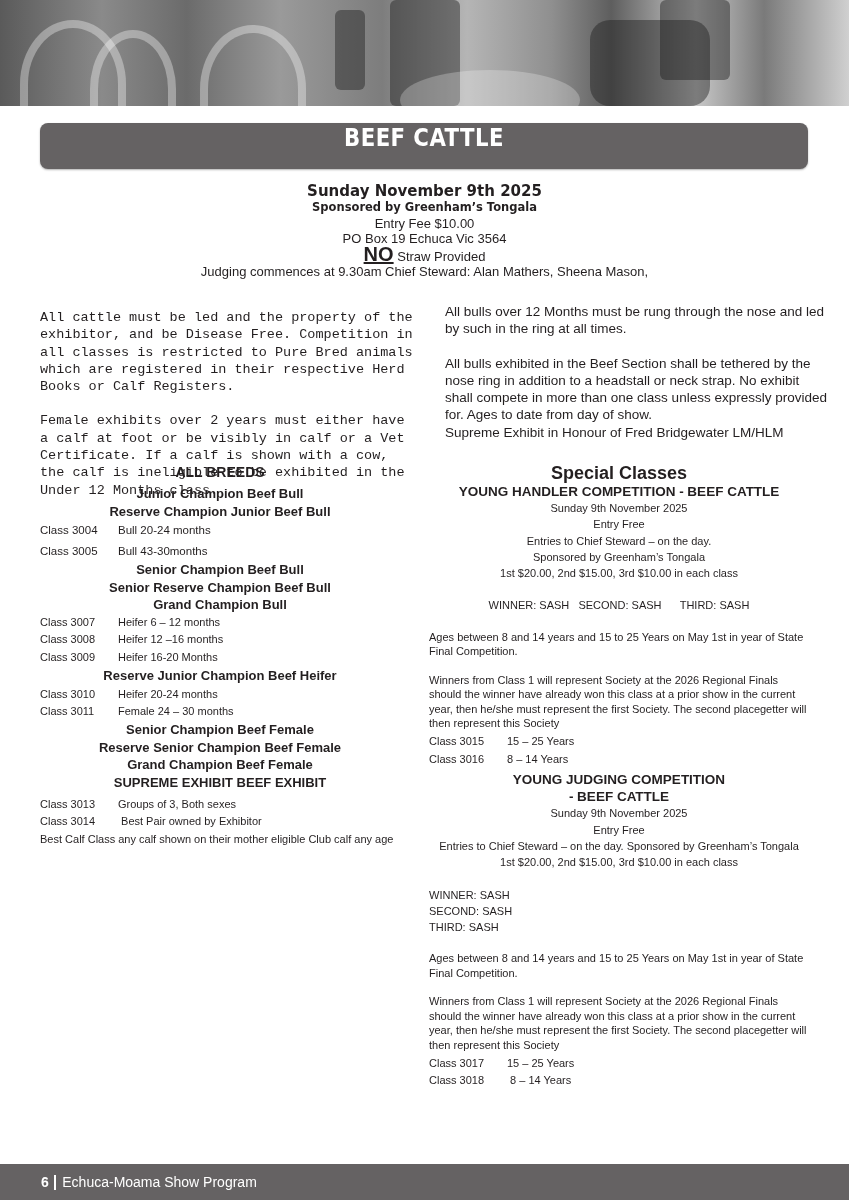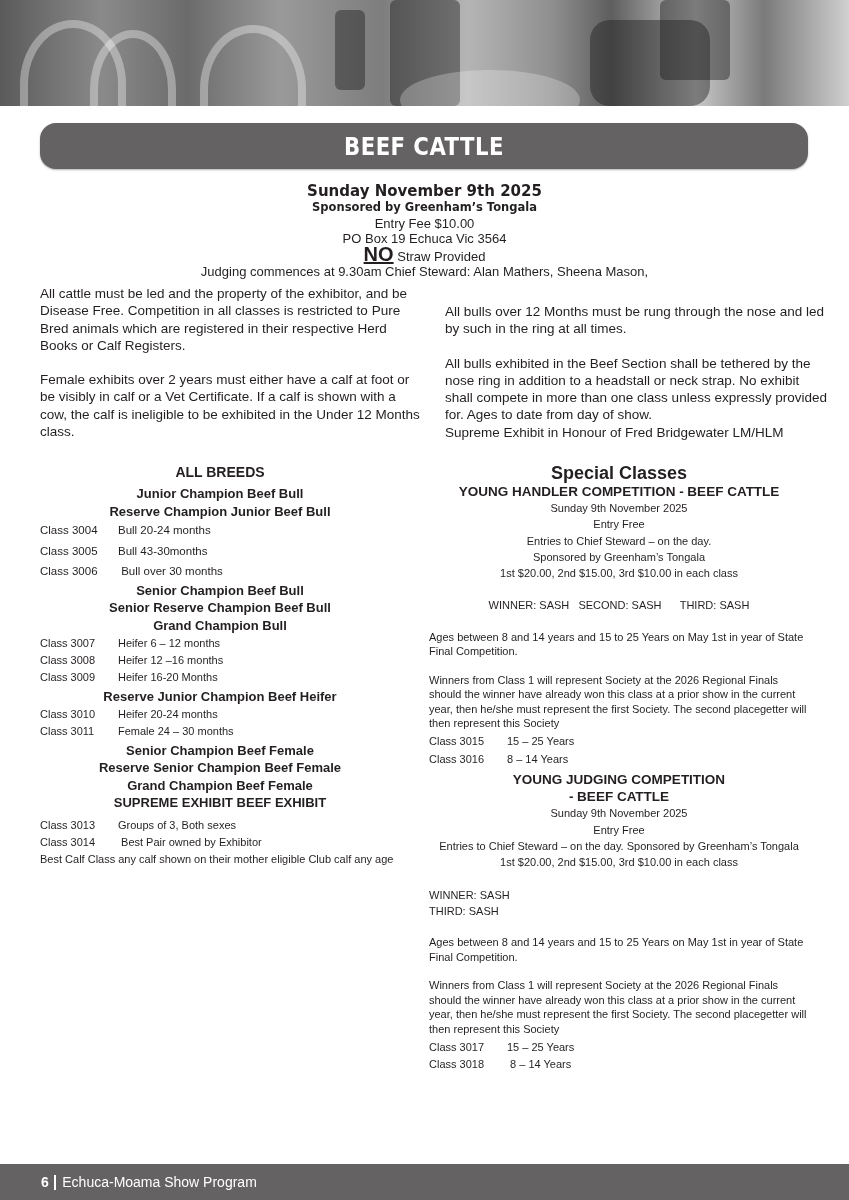--- a/index.html
+++ b/index.html
@@ -14,22 +14,22 @@
     overflow: hidden;
   }
   .banner .arch {
     position: absolute; border: 8px solid rgba(255,255,255,0.35); border-bottom: none;
     border-radius: 50% 50% 0 0;
   }
   .banner .blob { position: absolute; border-radius: 50%; background: rgba(255,255,255,0.25); }
   .banner .dark { position: absolute; background: rgba(30,30,30,0.45); border-radius: 6px; }
   .title-bar {
     position: absolute; left: 40px; top: 123px; width: 768px; height: 46px;
-    background: #656263; border-radius: 16px;
-    display: flex; align-items: center; justify-content: center;
+    background: #656263; border-radius: 8px;
+    display: flex; align-items: flex-start; justify-content: center;
     box-shadow: 0 1px 2px rgba(0,0,0,0.3);
   }
   .title-bar span {
     color: #ffffff; font-weight: bold; font-size: 25px; letter-spacing: 0.5px;
     font-family: "DejaVu Sans", sans-serif; transform: scaleX(0.85);
   }
   .intro { position: absolute; left: 0; top: 182px; width: 849px; text-align: center; font-size: 13px; line-height: 15.5px; }
   .intro .date { font-weight: bold; font-size: 15px; line-height: 18px; font-family: "DejaVu Sans", sans-serif; }
   .intro .sponsor { font-weight: bold; font-size: 11.5px; font-family: "DejaVu Sans", sans-serif; }
   .intro .no { font-weight: bold; text-decoration: underline; font-size: 20px; }
@@ -74,21 +74,21 @@
 
 <div class="intro">
   <div class="date">Sunday November 9th 2025</div>
   <div class="sponsor">Sponsored by Greenham’s Tongala</div>
   <div>Entry Fee $10.00</div>
   <div>PO Box 19 Echuca Vic 3564</div>
   <div><span class="no">NO</span><span> Straw Provided</span></div>
   <div>Judging commences at 9.30am  Chief Steward:  Alan Mathers, Sheena Mason,</div>
 </div>
 
-<div class="para" style="left:40px;top:285px;width:380px;">
+<div class="para" style="left:40px;top:309px;width:380px;font-family:Liberation Mono, monospace;">
   <p>All cattle must be led and the property of the exhibitor, and be Disease Free. Competition in all classes is restricted to Pure Bred animals which are registered in their respective Herd Books or Calf Registers.</p>
   <p>Female exhibits over 2 years must either have a calf at foot or be visibly in calf or a Vet Certificate. If a calf is shown with a cow, the calf is ineligible to be exhibited in the Under 12 Months class.</p>
 </div>
 <div class="para" style="left:445px;top:303px;width:385px;">
   <p>All bulls over 12 Months must be rung through the nose and led by such in the ring at all times.</p>
   <p style="margin-bottom:0">All bulls exhibited in the Beef Section shall be tethered by the nose ring in addition to a headstall or neck strap. No exhibit shall compete in more than one class unless expressly provided for. Ages to date from day of show.</p>
   <p>Supreme Exhibit in Honour of Fred Bridgewater LM/HLM</p>
 </div>
 
 <div class="left-col" style="top:462px;">
@@ -98,24 +98,20 @@
     <div>Reserve Champion Junior Beef Bull</div>
   </div>
   <div>
     <div class="cls-row">
         <span class="num">Class 3004</span>
         <span>Bull 20-24 months</span>
       </div>
     <div class="cls-row">
         <span class="num">Class 3005</span>
         <span>Bull 43-30months</span>
-      </div>
-    <div class="cls-row">
-        <span class="num">Class 3006</span>
-        <span style="white-space:pre"> Bull over 30 months</span>
       </div>
   </div>
   <div class="sec-head">
     <div>Senior Champion Beef Bull</div>
     <div>Senior Reserve Champion Beef Bull</div>
     <div>Grand Champion Bull</div>
   </div>
   <div>
     <div class="cls-row tight">
         <span class="num">Class 3007</span>
@@ -191,20 +187,21 @@
     <div>- BEEF CATTLE</div>
   </div>
   <div class="center-small">
     <div>Sunday 9th November 2025</div>
     <div>Entry Free</div>
     <div>Entries to Chief Steward – on the day. Sponsored by Greenham’s Tongala</div>
     <div>1st $20.00, 2nd $15.00, 3rd $10.00 in each class</div>
   </div>
   <div class="center-small" style="margin-top:16px;text-align:left;">
     <div>WINNER: SASH</div>
+    <div>SECOND: SASH</div>
     <div>THIRD: SASH</div>
   </div>
   <div class="note" style="margin-top:16px;">Ages between 8 and 14 years and 15 to 25 Years on May 1st in year of State Final Competition.</div>
   <div class="note" style="margin-top:14px;">Winners from Class 1 will represent Society at the 2026 Regional Finals should the winner have already won this class at a prior show in the current year, then he/she must represent the first Society. The second placegetter will then represent this Society</div>
   <div style="margin-top:2px;">
     <div class="cls-row tight">
         <span class="num">Class 3017</span>
         <span>15 – 25 Years</span>
       </div>
     <div class="cls-row tight">

